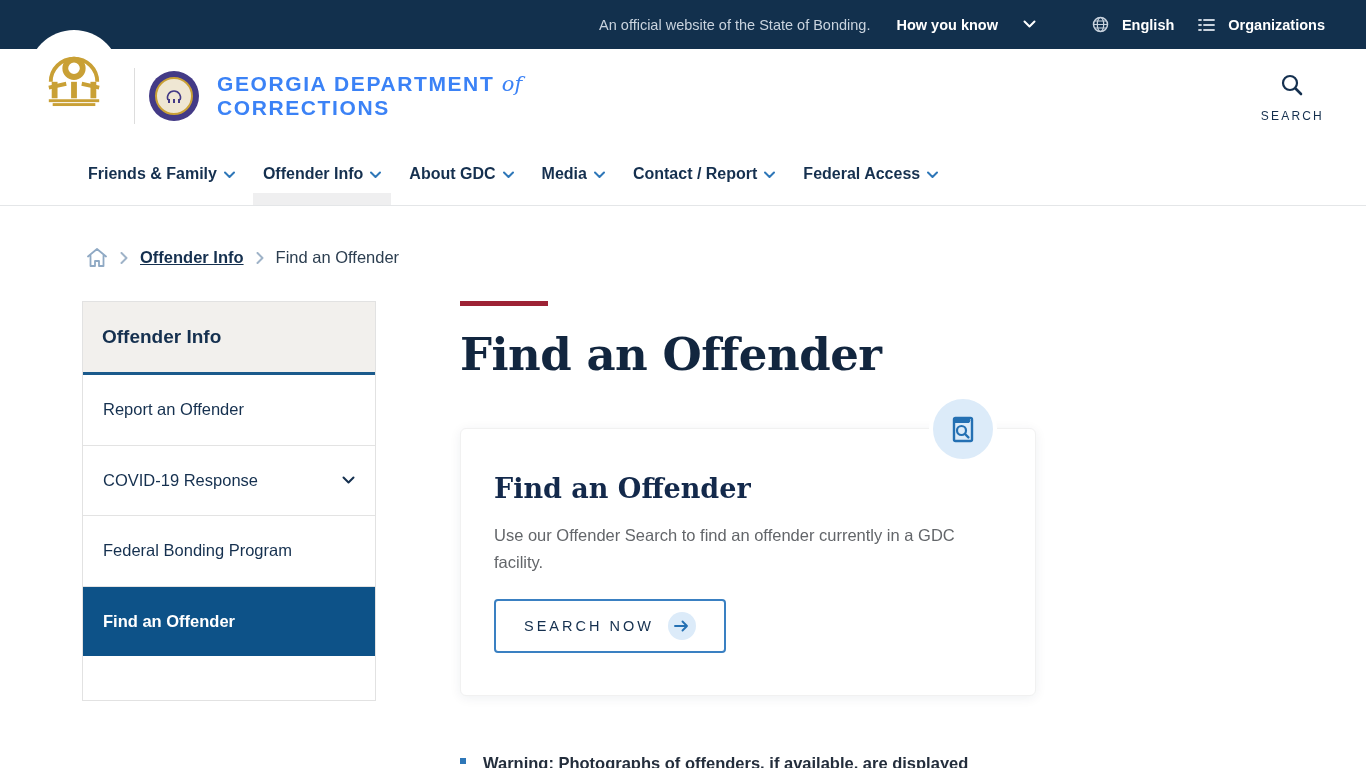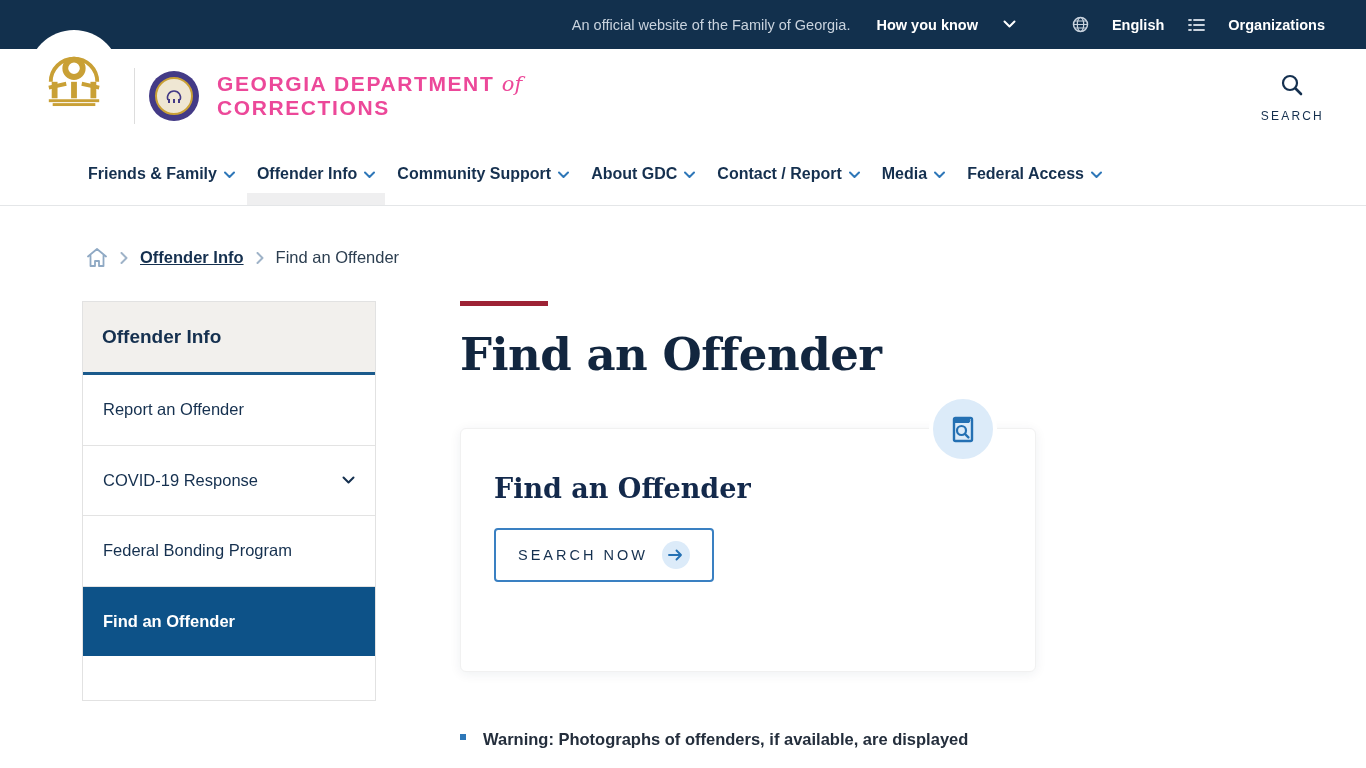--- a/index.html
+++ b/index.html
@@ -4,45 +4,45 @@
 <style>
   * { margin: 0; padding: 0; box-sizing: border-box; }
   html, body { width: 1366px; height: 768px; overflow: hidden; background: #fff;
     font-family: "Liberation Sans", sans-serif; color: #16304f; }
 
   
   .topbar { height: 49px; background: #12304d; display: flex; align-items: center;
     justify-content: flex-end; padding-right: 41px; gap: 24px; font-size: 14.5px; }
   .topbar .official { color: #c9d3de; margin-right: 2px; }
   .topbar .howknow { color: #fff; font-weight: bold; display: flex; align-items: center; gap: 25px; cursor: pointer; }
-  .topbar .util { color: #fff; font-weight: bold; display: flex; align-items: center; gap: 23px; cursor: pointer; }
+  .topbar .util { color: #fff; font-weight: bold; display: flex; align-items: center; gap: 13px; cursor: pointer; }
   .topbar .gap-lg { margin-left: 32px; }
   .ico { display: inline-flex; align-items: center; justify-content: center; }
 
   
   .header { height: 94px; background: #fff; position: relative; display: flex; align-items: center; }
   .arch-badge { position: absolute; left: 28px; top: -19px; width: 92px; height: 92px;
     background: #fff; border-radius: 50%; display: flex; align-items: center; justify-content: center; }
   .brand { display: flex; align-items: center; margin-left: 134px; }
   .brand-divider { width: 1px; height: 56px; background: #ddd; margin-right: 14px; }
   .seal { width: 50px; height: 50px; border-radius: 50%; background: #433a86;
     display: flex; align-items: center; justify-content: center; }
   .seal-mid { width: 38px; height: 38px; border-radius: 50%; background: #efe7d3;
     border: 2px solid #c9a035; display: flex; align-items: center; justify-content: center; }
   .brand-name { margin-left: 18px; font-size: 21px; font-weight: bold; letter-spacing: 1.6px;
-    color: #ec4899; line-height: 1.15; }
+    color: #3b82f6; line-height: 1.15; }
   .brand-name .of { font-family: "DejaVu Serif", serif; font-style: italic; font-weight: normal;
     letter-spacing: 0; font-size: 21px; text-transform: none; }
   .hdr-search { position: absolute; right: 42px; top: 24px; display: flex; flex-direction: column;
     align-items: center; gap: 12px; cursor: pointer; color: #15304f; }
   .hdr-search .lbl { font-size: 12px; letter-spacing: 2.2px; font-weight: 500; }
 
   
   .navbar { height: 63px; border-bottom: 1px solid #e4e6e8; display: flex; align-items: stretch;
-    padding-left: 82px; gap: 10px; background: #fff; }
+    padding-left: 82px; gap: 16px; background: #fff; }
   .nav-item { position: relative; display: flex; align-items: center; gap: 7px; padding: 0 6px;
     font-size: 16px; font-weight: 600; color: #15304f; cursor: pointer; white-space: nowrap; }
   .nav-item .chev { color: #2e77b8; margin-top: 2px; }
   .nav-item.active .active-bar { position: absolute; left: -4px; right: -4px; bottom: 0;
     height: 12px; background: #efeff0; }
 
   
   .breadcrumb { display: flex; align-items: center; gap: 12px; padding: 41px 0 0 86px; font-size: 16.5px; }
   .crumb-sep { color: #9fb3c8; display: flex; }
   .crumb-link { font-weight: bold; color: #15304f; text-decoration: underline; cursor: pointer; }
@@ -68,35 +68,35 @@
   
   .card { position: relative; margin-top: 47px; background: #fff; border-radius: 6px;
     border: 1px solid #f1f1f1; box-shadow: 0 2px 12px rgba(20,40,70,0.07);
     padding: 44px 33px 42px 33px; min-height: 244px; }
   .card-icon { position: absolute; top: -34px; right: 38px; width: 68px; height: 68px;
     border-radius: 50%; background: #dcebf9; border: 4px solid #fff;
     display: flex; align-items: center; justify-content: center; }
   .card-title { font-family: "DejaVu Serif", serif; font-weight: bold; font-size: 27px; color: #13294b; }
   .card-desc { margin-top: 18px; font-size: 16.5px; line-height: 1.62; color: #63666a; max-width: 486px; }
   .search-btn { margin-top: 24px; display: inline-flex; align-items: center; gap: 14px;
-    background: #fff; border: 2px solid #3a80c2; border-radius: 4px; padding: 11px 22px; cursor: pointer; }
+    background: #fff; border: 2px solid #3a80c2; border-radius: 4px; padding: 11px 28px; cursor: pointer; }
   .search-btn .lbl { font-size: 14.5px; letter-spacing: 3px; color: #15304f; font-weight: 500; }
   .arrow-circle { width: 28px; height: 28px; border-radius: 50%; background: #dcebf9;
     display: flex; align-items: center; justify-content: center; }
 
   
   .warning-row { margin-top: 55px; display: flex; align-items: flex-start; gap: 17px; }
   .bullet { width: 6px; height: 6px; background: #2e77b8; margin-top: 7px; flex-shrink: 0; }
   .warning-text { font-size: 16.5px; font-weight: bold; color: #242e3c; line-height: 1.5; }
 </style>
 </head>
 <body>
 
 <div class="topbar">
-  <span class="official">An official website of the Family of Georgia.</span>
+  <span class="official">An official website of the State of Bonding.</span>
   <span class="howknow">
     <span>How you know</span>
     <span class="ico">
       <svg width="13" height="9" viewBox="0 0 13 9">
           <path d="M1.5 1.5l5 5 5-5" fill="none" stroke="#fff" stroke-width="2" stroke-linecap="round" stroke-linejoin="round"></path>
         </svg>
     </span>
   </span>
   <span class="util gap-lg">
     <span class="ico">
@@ -174,45 +174,37 @@
   <div class="nav-item active">
     <span>Offender Info</span>
     <span class="chev ico">
         <svg width="11" height="8" viewBox="0 0 11 8">
           <path d="M1 1.5l4.5 4.5L10 1.5" fill="none" stroke="currentColor" stroke-width="2" stroke-linecap="round" stroke-linejoin="round"></path>
         </svg>
       </span>
     <span class="active-bar"></span>
   </div>
   <div class="nav-item">
-    <span>Community Support</span>
-    <span class="chev ico">
-        <svg width="11" height="8" viewBox="0 0 11 8">
-          <path d="M1 1.5l4.5 4.5L10 1.5" fill="none" stroke="currentColor" stroke-width="2" stroke-linecap="round" stroke-linejoin="round"></path>
-        </svg>
-      </span>
-  </div>
-  <div class="nav-item">
     <span>About GDC</span>
     <span class="chev ico">
         <svg width="11" height="8" viewBox="0 0 11 8">
           <path d="M1 1.5l4.5 4.5L10 1.5" fill="none" stroke="currentColor" stroke-width="2" stroke-linecap="round" stroke-linejoin="round"></path>
         </svg>
       </span>
   </div>
   <div class="nav-item">
+    <span>Media</span>
+    <span class="chev ico">
+        <svg width="11" height="8" viewBox="0 0 11 8">
+          <path d="M1 1.5l4.5 4.5L10 1.5" fill="none" stroke="currentColor" stroke-width="2" stroke-linecap="round" stroke-linejoin="round"></path>
+        </svg>
+      </span>
+  </div>
+  <div class="nav-item">
     <span>Contact / Report</span>
-    <span class="chev ico">
-        <svg width="11" height="8" viewBox="0 0 11 8">
-          <path d="M1 1.5l4.5 4.5L10 1.5" fill="none" stroke="currentColor" stroke-width="2" stroke-linecap="round" stroke-linejoin="round"></path>
-        </svg>
-      </span>
-  </div>
-  <div class="nav-item">
-    <span>Media</span>
     <span class="chev ico">
         <svg width="11" height="8" viewBox="0 0 11 8">
           <path d="M1 1.5l4.5 4.5L10 1.5" fill="none" stroke="currentColor" stroke-width="2" stroke-linecap="round" stroke-linejoin="round"></path>
         </svg>
       </span>
   </div>
   <div class="nav-item">
     <span>Federal Access</span>
     <span class="chev ico">
         <svg width="11" height="8" viewBox="0 0 11 8">
@@ -275,20 +267,21 @@
     <div class="card">
       <div class="card-icon">
         <svg width="34" height="34" viewBox="0 0 34 34">
           <rect x="8" y="6" width="18" height="23" rx="1.5" fill="none" stroke="#2470b3" stroke-width="2.4"></rect>
           <path d="M7 6.5h16a3 3 0 0 1 0 4H9" fill="#2470b3" stroke="#2470b3" stroke-width="1"></path>
           <circle cx="15.5" cy="18.5" r="4.5" fill="#dcebf9" stroke="#2470b3" stroke-width="2.2"></circle>
           <path d="M19 22l3.4 3.4" stroke="#2470b3" stroke-width="2.4" stroke-linecap="round"></path>
         </svg>
       </div>
       <div class="card-title">Find an Offender</div>
+      <div class="card-desc">Use our Offender Search to find an offender currently in a GDC facility.</div>
       <button class="search-btn">
         <span class="lbl">SEARCH NOW</span>
         <span class="arrow-circle">
           <svg width="15" height="12" viewBox="0 0 15 12">
               <path d="M1 6h12M8.5 1.5L13 6l-4.5 4.5" fill="none" stroke="#2470b3" stroke-width="1.9" stroke-linecap="round" stroke-linejoin="round"></path>
             </svg>
         </span>
       </button>
     </div>
 

